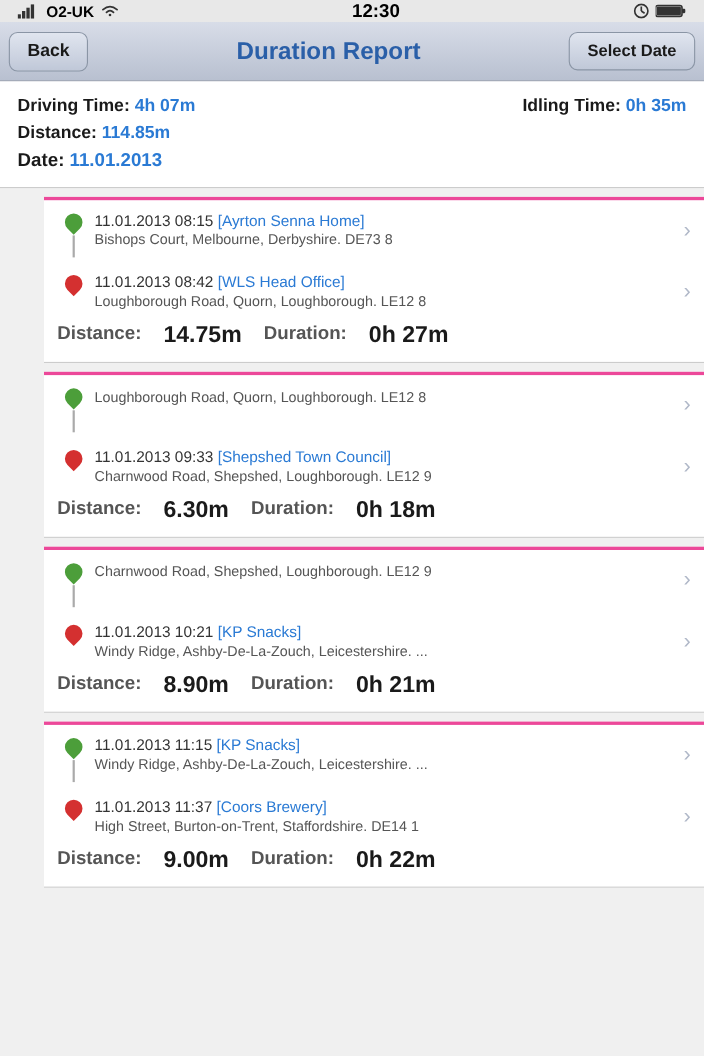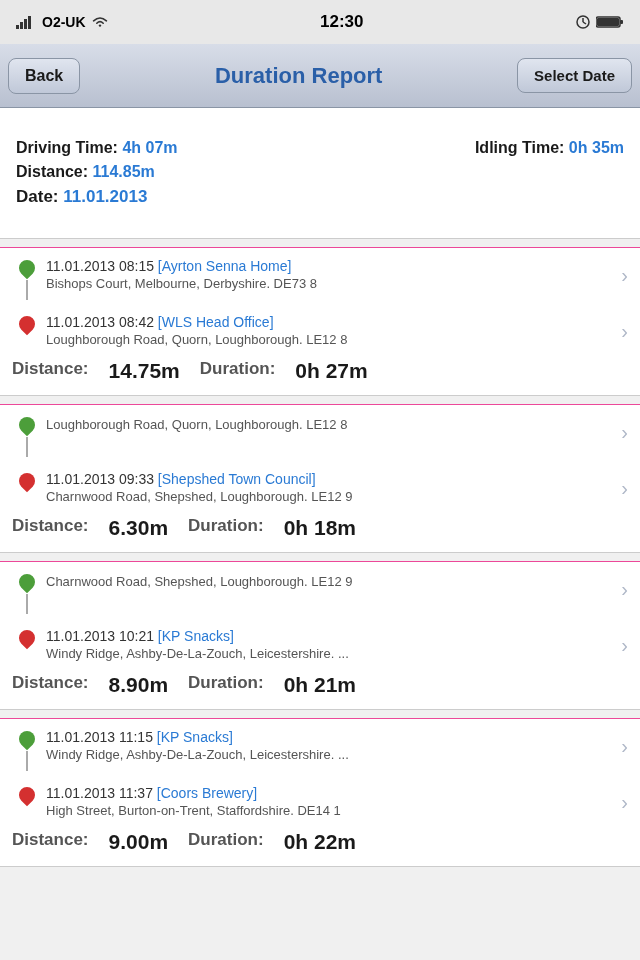--- a/index.html
+++ b/index.html
@@ -8,36 +8,36 @@
       font-family: -apple-system, 'Helvetica Neue', Arial, sans-serif;
       background: #f0f0f0;
       width: 640px;
       min-height: 960px;
       overflow-x: hidden;
     }
 
     
     .status-bar {
       background: #e8e8e8;
-      height: 44px;
+      height: 20px;
       display: flex;
       align-items: center;
       justify-content: space-between;
       padding: 0 16px;
       font-size: 14px;
       font-weight: 600;
     }
     .status-left { display: flex; align-items: center; gap: 6px; }
     .status-center { font-size: 17px; font-weight: 600; }
     .status-right { display: flex; align-items: center; gap: 6px; }
 
     
     .nav-bar {
       background: linear-gradient(to bottom, #d8dde8, #b8c0d0);
-      height: 64px;
+      height: 54px;
       display: flex;
       align-items: center;
       justify-content: space-between;
       padding: 0 8px;
       border-bottom: 1px solid #8a95a5;
     }
     .nav-button {
       background: linear-gradient(to bottom, #e0e5ef, #c0c8d8);
       border: 1px solid #8a95a5;
       border-radius: 8px;
@@ -60,21 +60,21 @@
       padding: 8px 16px;
       font-size: 15px;
       font-weight: 600;
       color: #1a1a1a;
       cursor: pointer;
     }
 
     
     .summary {
       background: white;
-      padding: 31px 16px;
+      padding: 14px 16px;
       border-bottom: 1px solid #ccc;
     }
     .summary-row {
       display: flex;
       justify-content: space-between;
       margin-bottom: 6px;
     }
     .summary-item {
       font-size: 16px;
       font-weight: 700;
@@ -90,23 +90,24 @@
       margin-top: 4px;
     }
     .summary-date span.value {
       color: #2a7ad4;
     }
 
     
     .journey-segment {
       background: white;
       margin-top: 8px;
-      border-top: 1px solid #ec4899;
+      border-top: 3px solid #ec4899;
       border-bottom: 1px solid #ccc;
       padding: 0;
+      margin-left: 40px;
     }
 
     .journey-stop {
       display: flex;
       align-items: flex-start;
       padding: 10px 12px 4px 12px;
       position: relative;
     }
 
     .pin-container {

